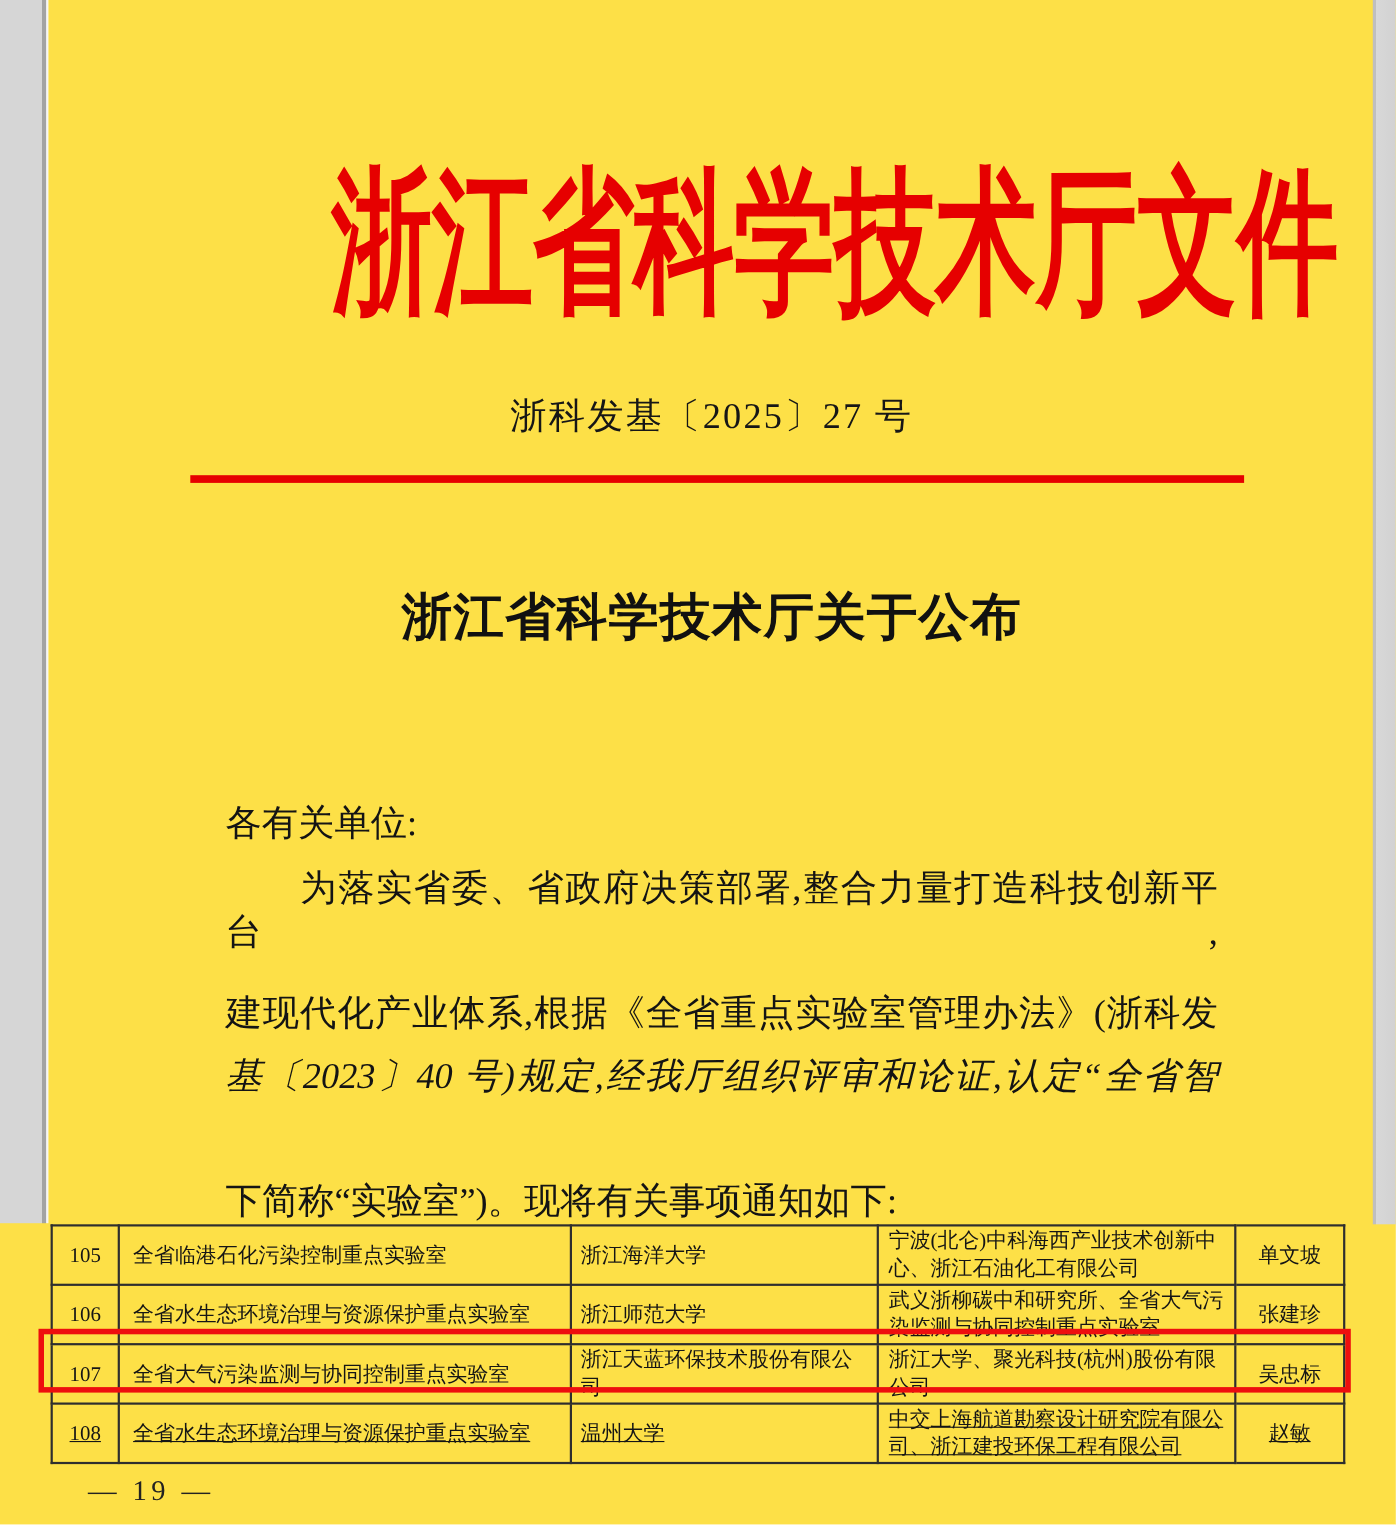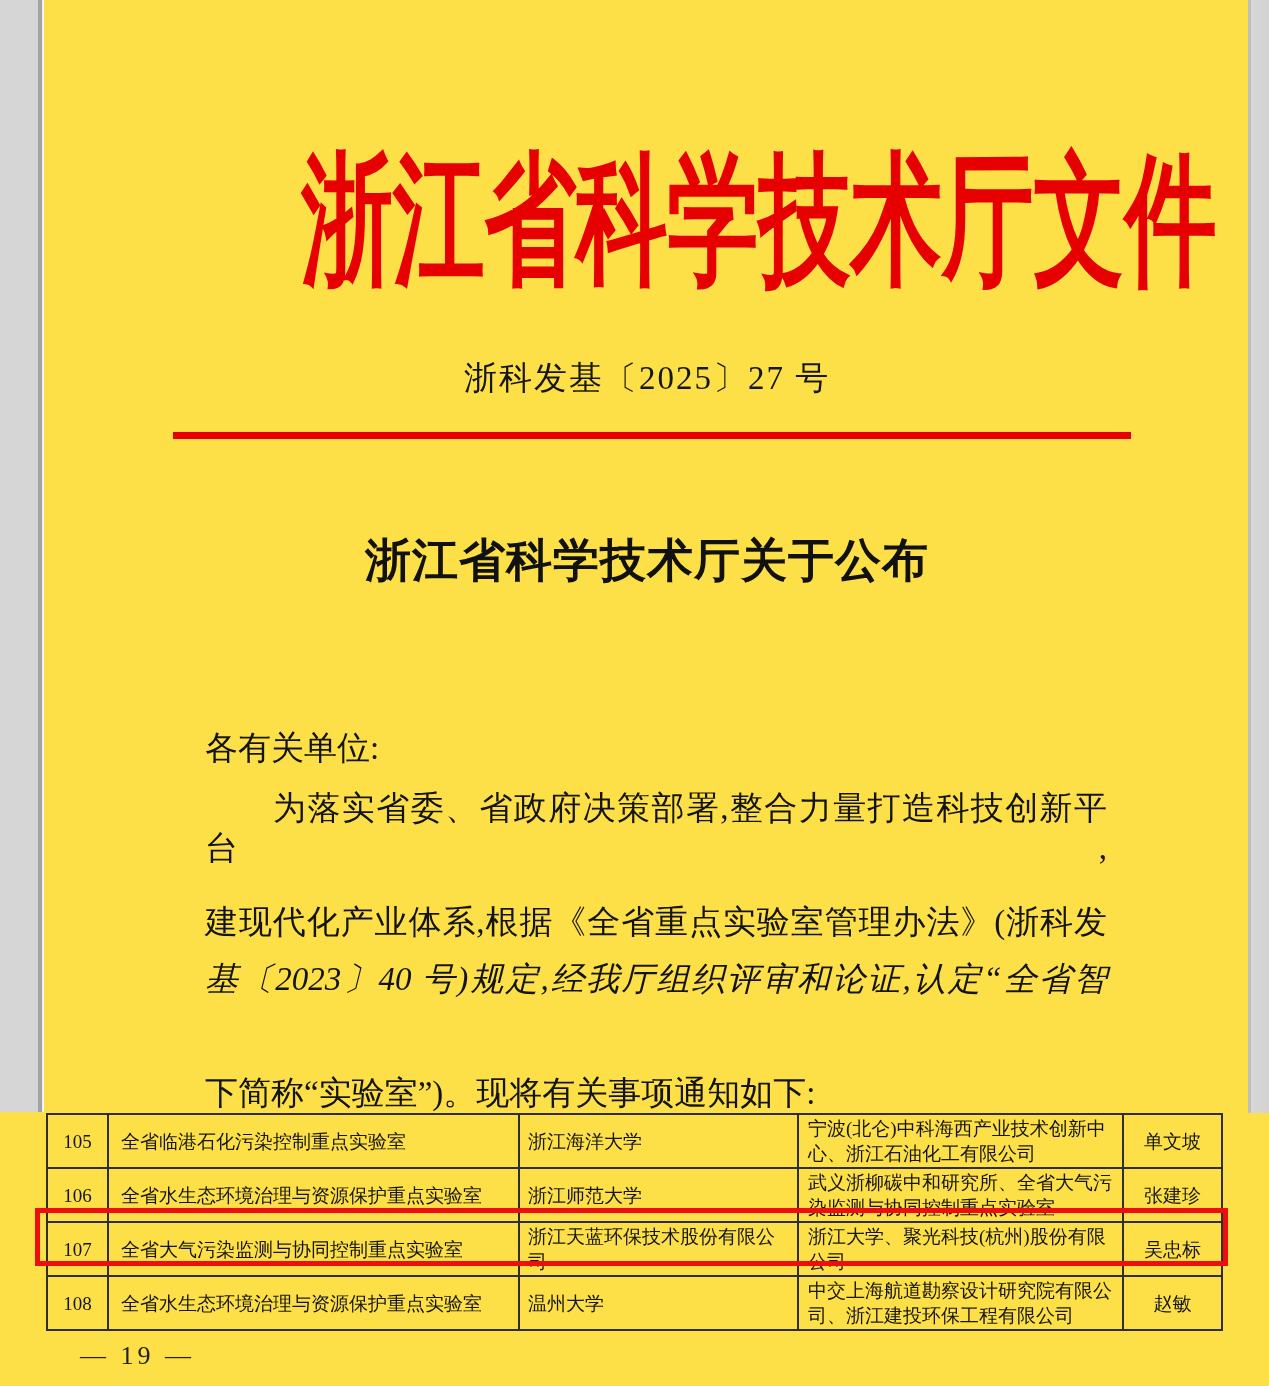--- a/index.html
+++ b/index.html
@@ -60,21 +60,21 @@
   }
   .results td{
     border:2px solid #2e2e2e;vertical-align:middle;padding:1px 6px;
     overflow:hidden;line-height:25px;
   }
   .results .c-no{width:59px;text-align:center;padding:0;}
   .results .c-lab{width:391px;padding-left:12px;}
   .results .c-host{width:263px;padding-left:8px;}
   .results .c-part{width:308px;padding-left:9px;padding-right:6px;}
   .results .c-dir{width:97px;text-align:center;padding:0;}
-  .r105{height:51px;} .r106{height:49px;} .r107{height:50px;margin-left:35px;} .r108{height:52px;}
+  .r105{height:51px;} .r106{height:49px;} .r107{height:50px;margin-left:35px;} .r108{height:52px;text-decoration:underline;}
   
   .highlight-box{
     position:absolute;left:35px;top:1208px;width:1193px;height:58px;
     border:5px solid #ee0e0e;box-sizing:border-box;background:transparent;z-index:5;
   }
   .page-number{
     position:absolute;left:80px;top:1341px;font-size:26px;color:#222;letter-spacing:4px;
   }
 </style>
 </head>

